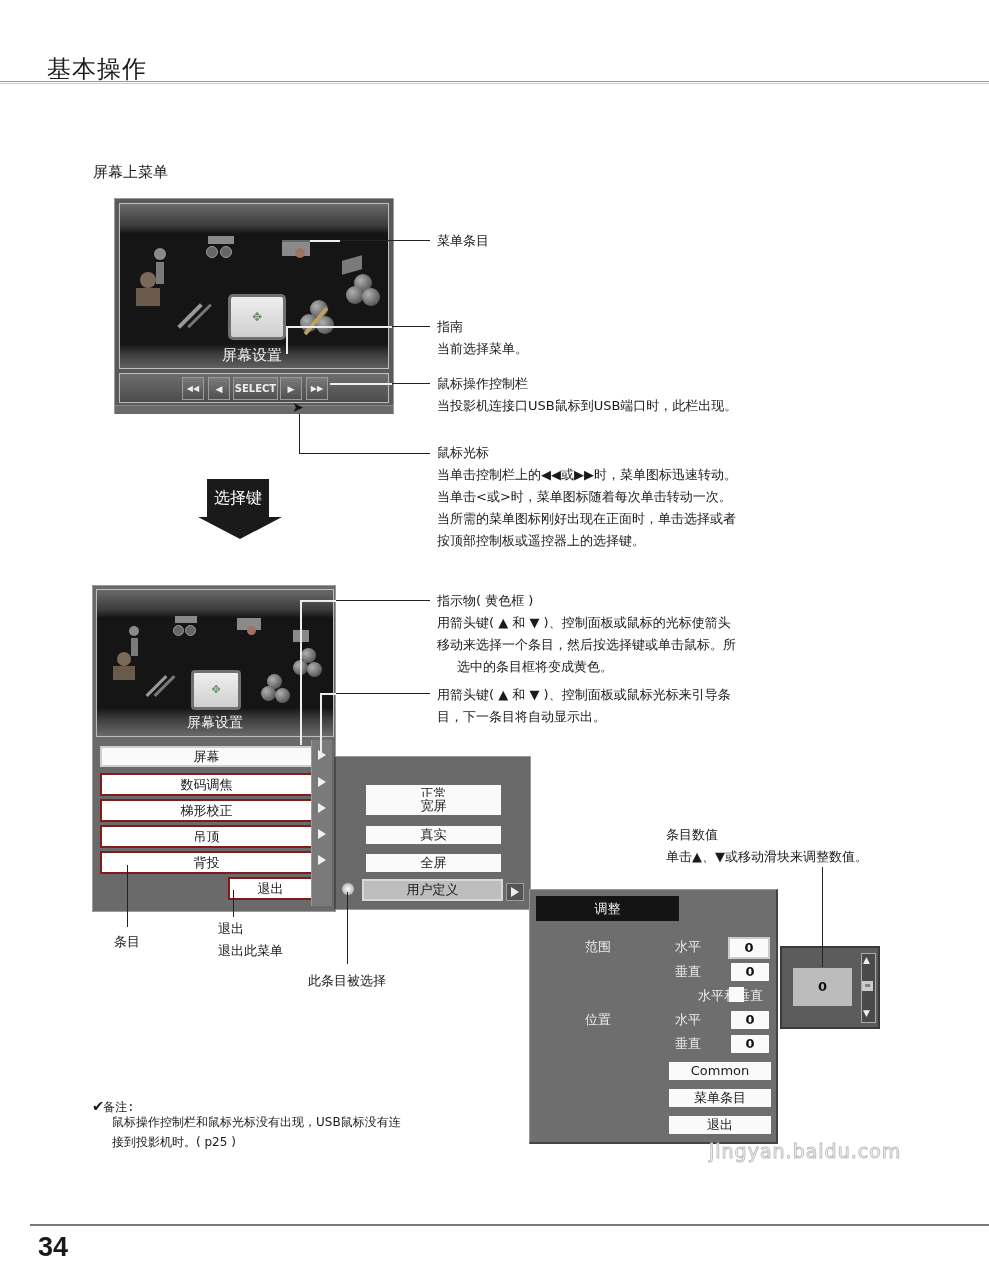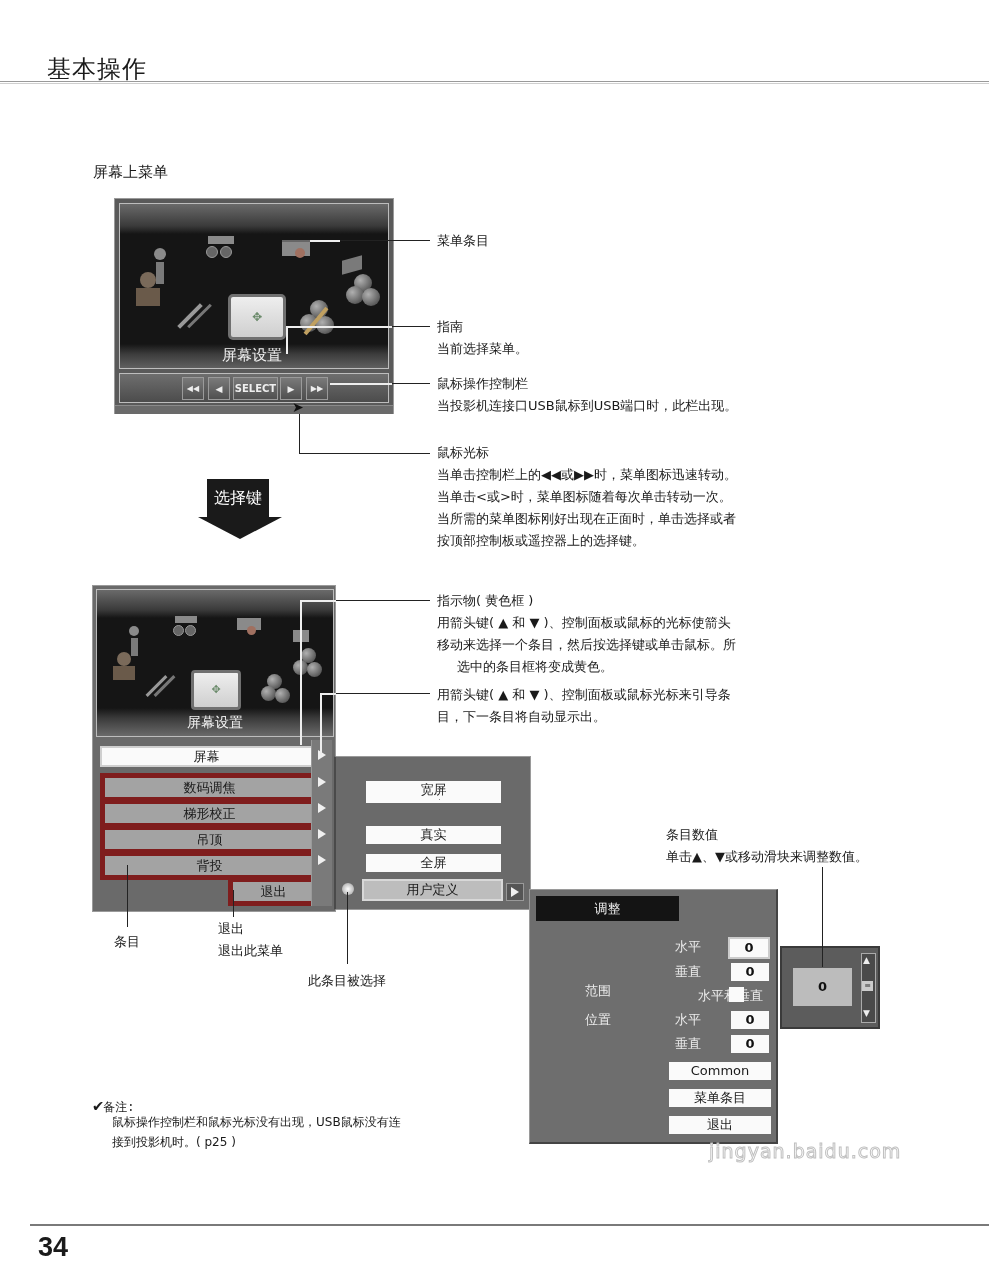--- a/index.html
+++ b/index.html
@@ -23,21 +23,21 @@
   .icon{position:absolute;}
   .ball{position:absolute;border-radius:50%;background:radial-gradient(circle at 35% 35%,#b0b0b0,#5c5c5c 70%,#3a3a3a);}
 
   
   .arrow-box{left:207px;top:479px;width:62px;height:38px;background:#1a1a1a;color:#fff;font-size:16px;display:flex;align-items:center;justify-content:center;}
   .arrow-head{left:198px;top:517px;width:0;height:0;border-left:42px solid transparent;border-right:42px solid transparent;border-top:22px solid #1a1a1a;}
 
   
   .osd2{left:92px;top:585px;width:242px;height:325px;background:#6a6a6a;border:1px solid #9a9a9a;}
   .osd2-img{left:3px;top:3px;width:236px;height:146px;border:1px solid #bdbdbd;background:linear-gradient(#6a6a6a 0,#3a3a3a 20px,#151515 28px,#151515 118px,#3a3a3a 128px,#6a6a6a 146px);}
-  .mitem{position:absolute;left:7px;width:209px;height:19px;background:#a3a3a3;border:5px solid #7f1d1d;color:#1a1a1a;font-size:13px;text-align:center;line-height:19px;}
+  .mitem{position:absolute;left:7px;width:209px;height:19px;background:#ffffff;border:2px solid #7f1d1d;color:#1a1a1a;font-size:13px;text-align:center;line-height:19px;}
   .mitem.sel{background:#fafafa;border:2px solid #cfcfcf;height:17px;line-height:17px;}
   .tri{position:absolute;width:0;height:0;border-top:5px solid transparent;border-bottom:5px solid transparent;border-left:8px solid #f0f0f0;}
   .osd2-col{left:218px;top:154px;width:20px;height:166px;background:#7a7a7a;border-left:1px solid #9a9a9a;}
 
   
   .sub{left:334px;top:756px;width:194px;height:152px;background:#6a6a6a;border:1px solid #9a9a9a;border-left:2px solid #4a4a4a;}
   .sitem{position:absolute;left:30px;width:135px;height:18px;background:#fafafa;color:#1a1a1a;font-size:13px;text-align:center;line-height:18px;}
   .sitem.sel{background:#bdbdbd;border:2px solid #d8d8d8;left:26px;width:137px;}
 
   
@@ -181,33 +181,33 @@
     <div class="tri" style="left:6px;top:10px;"></div>
     <div class="tri" style="left:6px;top:37px;"></div>
     <div class="tri" style="left:6px;top:63px;"></div>
     <div class="tri" style="left:6px;top:89px;"></div>
     <div class="tri" style="left:6px;top:115px;"></div>
   </div>
 </div>
 
 <div class="abs sub">
   <div class="sitem" style="top:28px;">正常</div>
-  <div class="sitem" style="top:24px;">宽屏</div>
+  <div class="sitem" style="top:40px;">宽屏</div>
   <div class="sitem" style="top:69px;">真实</div>
   <div class="sitem" style="top:97px;">全屏</div>
   <div class="sitem sel" style="top:122px;">用户定义</div>
   <div class="abs" style="left:170px;top:126px;width:16px;height:16px;background:#555;border:1px solid #999;">
     <div class="tri" style="left:4px;top:3px;"></div>
   </div>
   <div class="abs" style="left:6px;top:126px;width:12px;height:12px;border-radius:50%;background:radial-gradient(#fff,#999);"></div>
 </div>
 
 <div class="abs adj">
   <div class="abs adj-title">调整</div>
-  <div class="adj-lbl" style="left:55px;top:48px;margin-top:44px;">范围</div>
+  <div class="adj-lbl" style="left:55px;top:48px;">范围</div>
   <div class="adj-lbl" style="left:145px;top:48px;">水平</div>
   <div class="adj-val" style="left:198px;top:47px;border:2px solid #ccc;">0</div>
   <div class="adj-lbl" style="left:145px;top:73px;">垂直</div>
   <div class="adj-val" style="left:201px;top:73px;">0</div>
   <div class="adj-lbl" style="left:120px;top:97px;margin-left:48px;">水平和垂直</div>
   <div class="abs" style="left:199px;top:97px;width:15px;height:15px;background:#fafafa;"></div>
   <div class="adj-lbl" style="left:55px;top:121px;">位置</div>
   <div class="adj-lbl" style="left:145px;top:121px;">水平</div>
   <div class="adj-val" style="left:201px;top:121px;">0</div>
   <div class="adj-lbl" style="left:145px;top:145px;">垂直</div>

